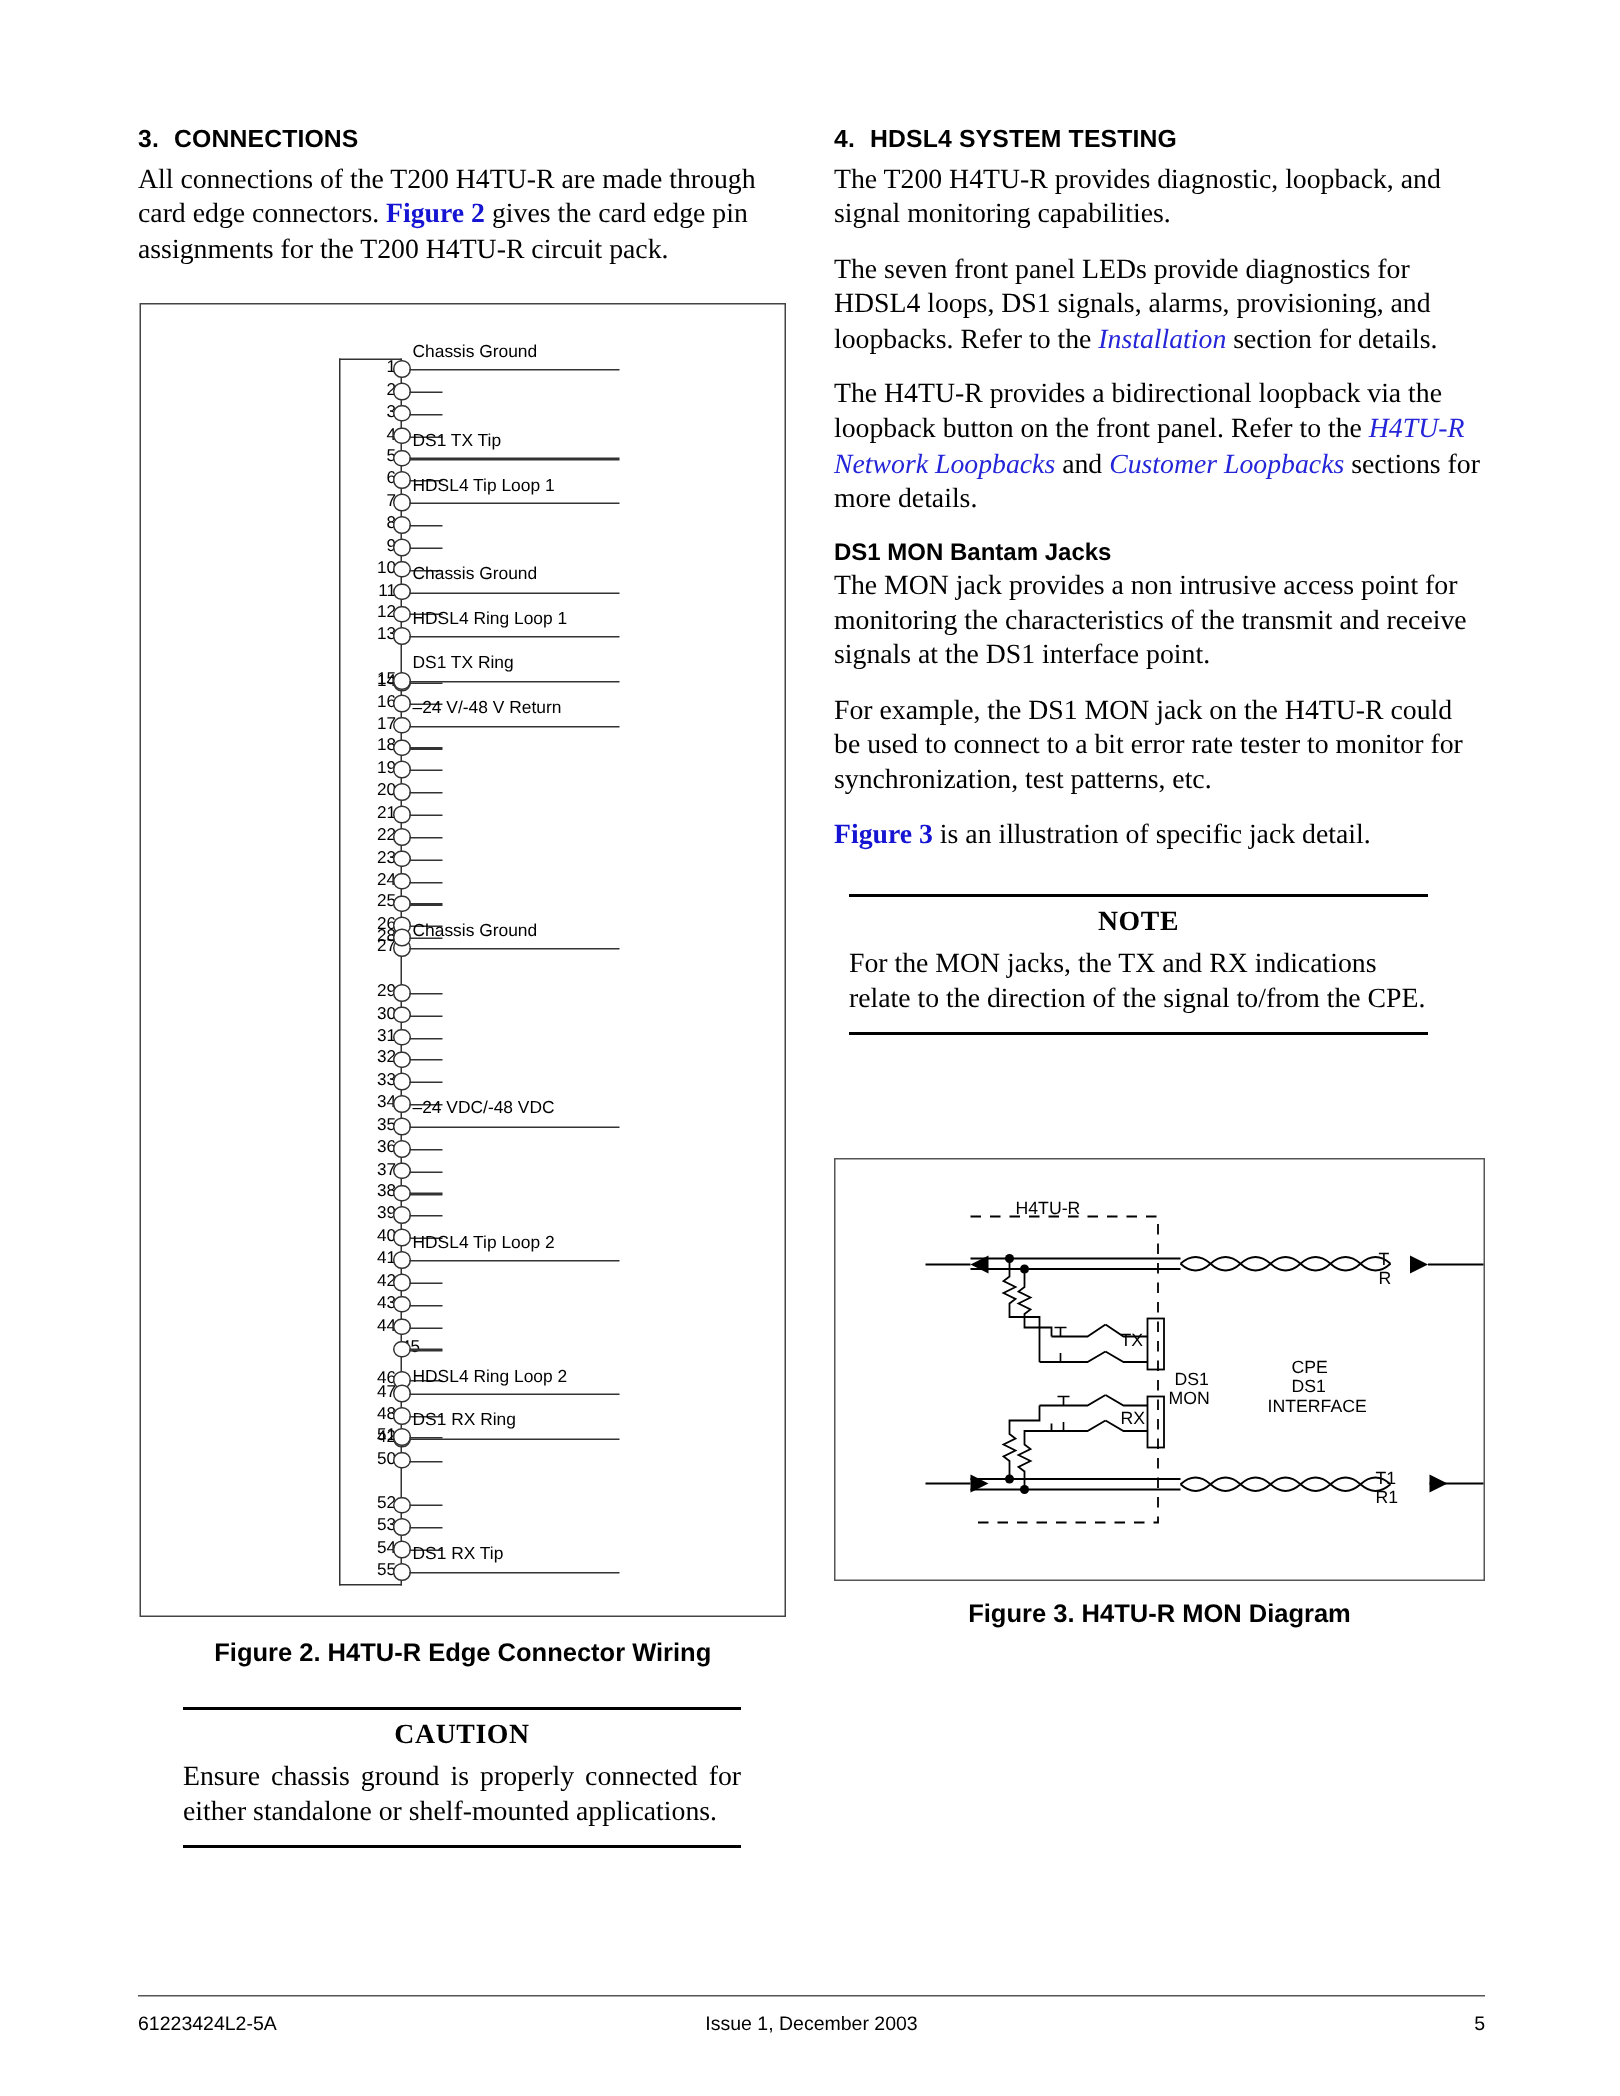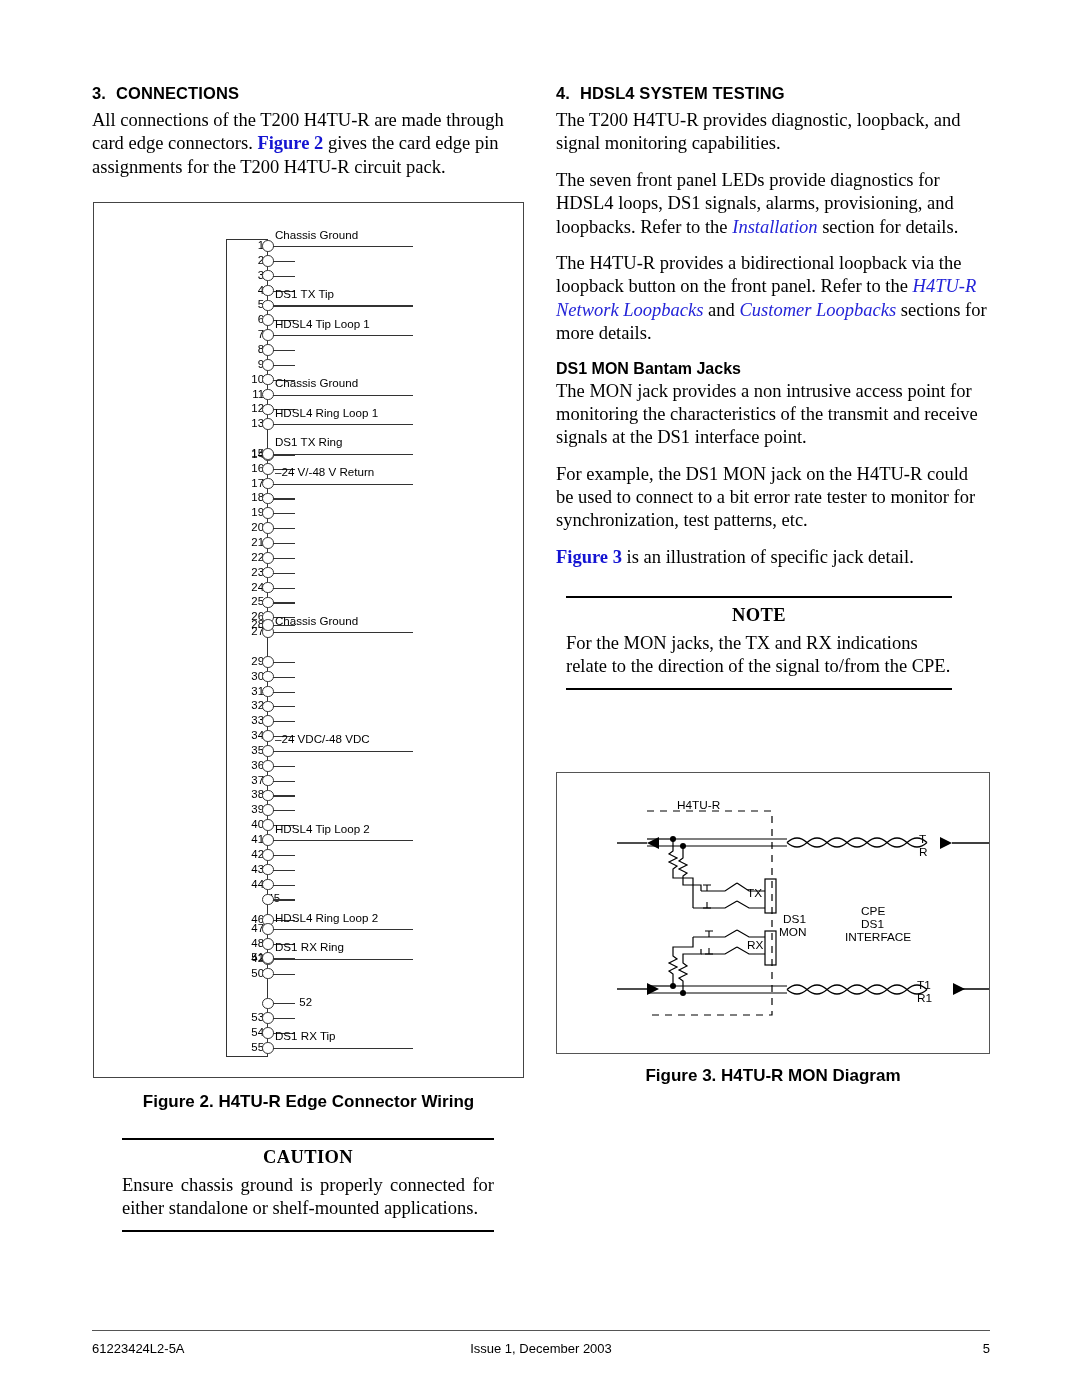--- a/index.html
+++ b/index.html
@@ -332,21 +332,21 @@
         <div class="pinrow" style="top: 743.65px;">
           <div class="pinnum">50</div>
           <div class="pincirc"></div>
           <div class="pinline" style="width: 22px;"></div>
         </div>
         <div class="pinrow" style="top: 728px;">
           <div class="pinnum">51</div>
           <div class="pincirc"></div>
           <div class="pinline" style="width: 22px;"></div>
         </div>
-        <div class="pinrow" style="top: 773.35px; padding-left: 48px;">
+        <div class="pinrow" style="top: 773.35px;">
           <div class="pinnum">52</div>
           <div class="pincirc"></div>
           <div class="pinline" style="width: 22px;"></div>
         </div>
         <div class="pinrow" style="top: 788.2px;">
           <div class="pinnum">53</div>
           <div class="pincirc"></div>
           <div class="pinline" style="width: 22px;"></div>
         </div>
         <div class="pinrow" style="top: 803.05px;">

